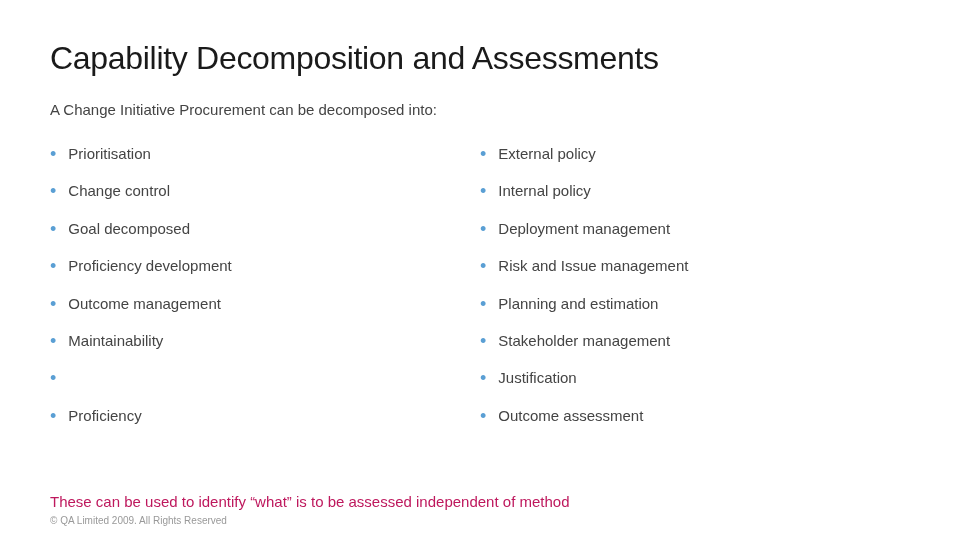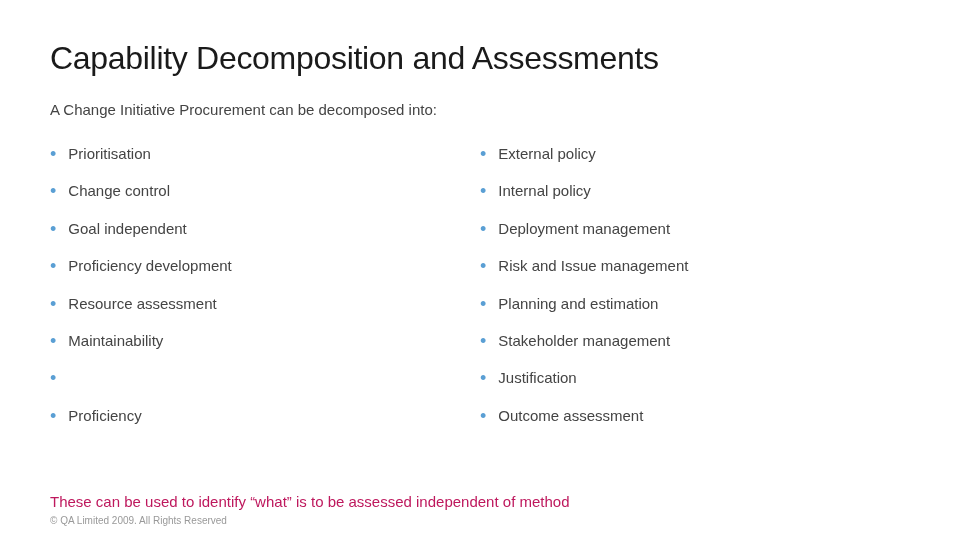--- a/index.html
+++ b/index.html
@@ -104,29 +104,29 @@
         <div class="bullet-item">
           <span class="bullet">•</span>
           <span class="bullet-text">Prioritisation</span>
         </div>
         <div class="bullet-item">
           <span class="bullet">•</span>
           <span class="bullet-text">Change control</span>
         </div>
         <div class="bullet-item">
           <span class="bullet">•</span>
-          <span class="bullet-text">Goal independent</span>
+          <span class="bullet-text">Goal decomposed</span>
         </div>
         <div class="bullet-item">
           <span class="bullet">•</span>
           <span class="bullet-text">Proficiency development</span>
         </div>
         <div class="bullet-item">
           <span class="bullet">•</span>
-          <span class="bullet-text">Resource assessment</span>
+          <span class="bullet-text">Outcome management</span>
         </div>
         <div class="bullet-item">
           <span class="bullet">•</span>
           <span class="bullet-text">Maintainability</span>
         </div>
         <div class="bullet-item">
           <span class="bullet">•</span>
         </div>
         <div class="bullet-item">
           <span class="bullet">•</span>

